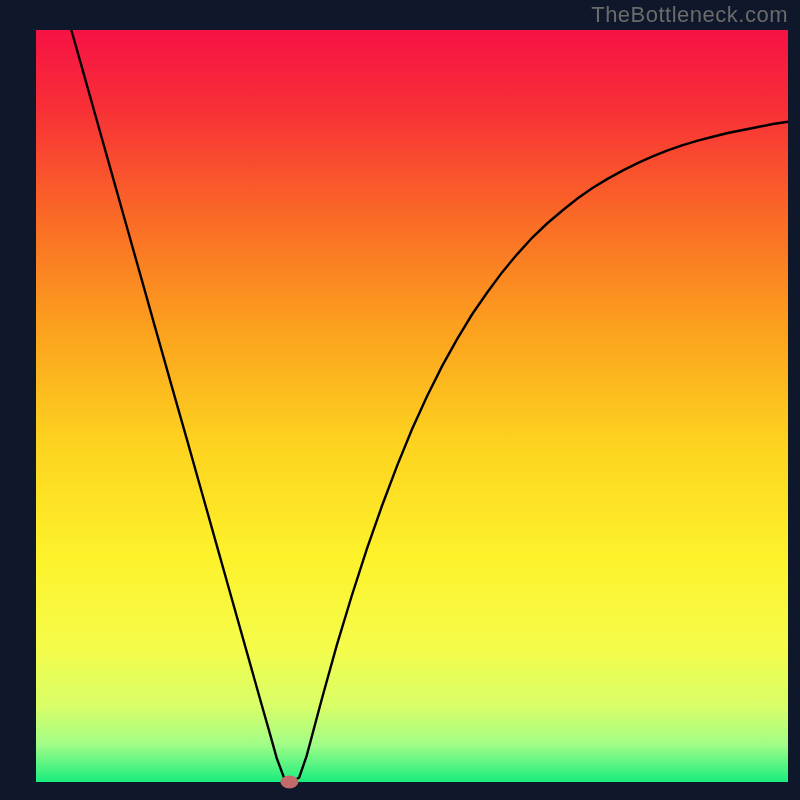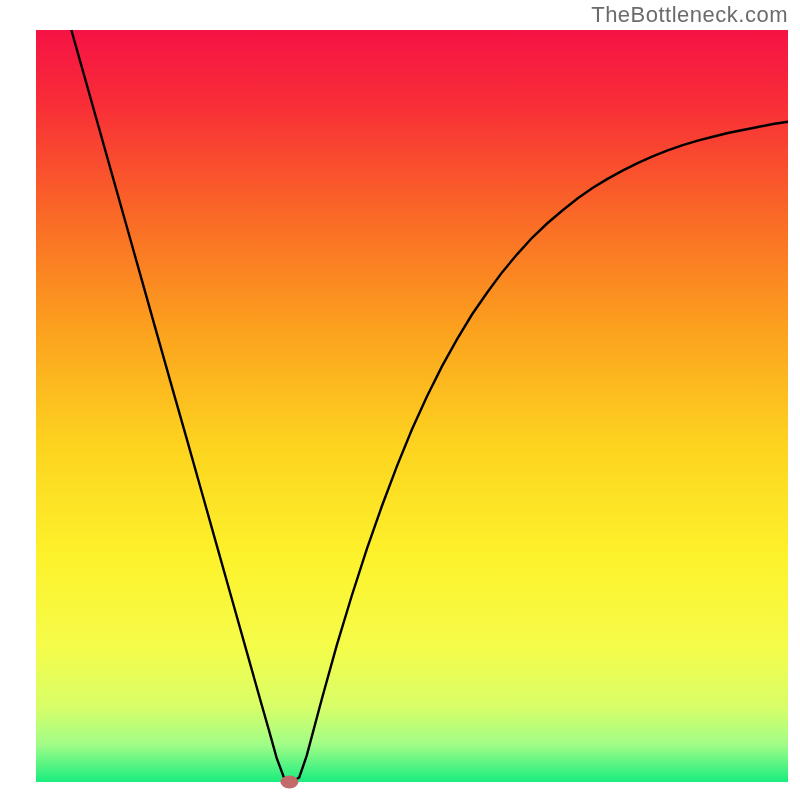--- a/index.html
+++ b/index.html
@@ -8,21 +8,21 @@
     width: 800px;
     height: 800px;
     background: #000;
     overflow: hidden;
     font-family: Arial, Helvetica, sans-serif;
   }
   .frame {
     position: relative;
     width: 800px;
     height: 800px;
-    background: #ffffff;
+    background: #0f172a;
   }
   .watermark {
     position: absolute;
     top: 2px;
     right: 12px;
     color: #6b6b6b;
     font-size: 22px;
     font-weight: 400;
     letter-spacing: 0.5px;
     pointer-events: none;

